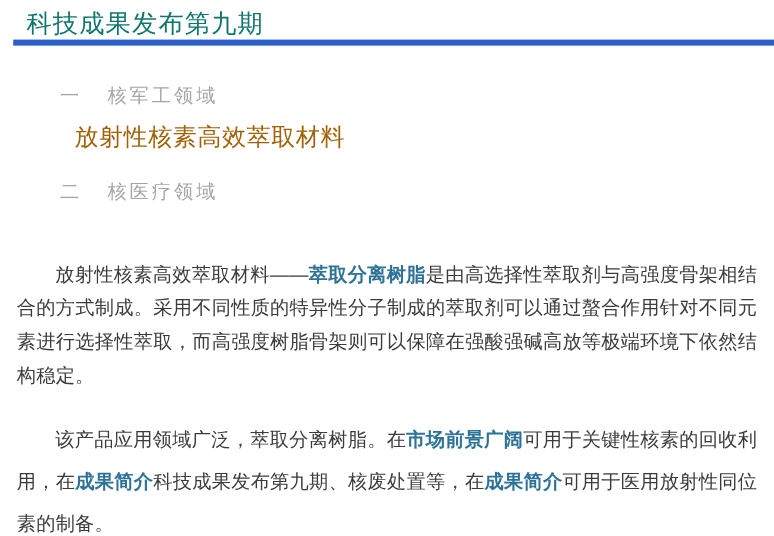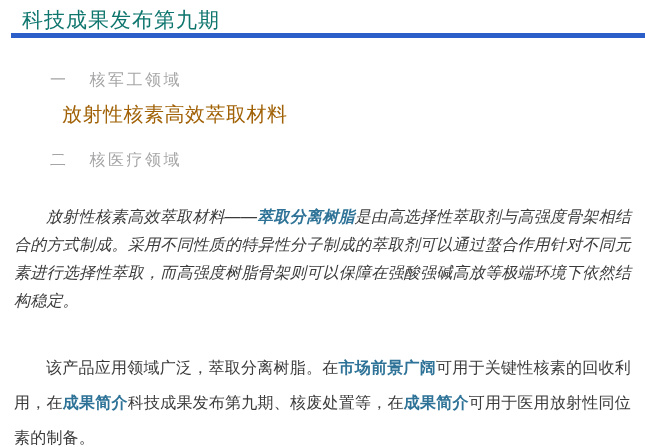--- a/index.html
+++ b/index.html
@@ -64,21 +64,21 @@
     position: absolute;
     left: 14px;
     width: 617px;
     text-align: justify;
     text-justify: inter-ideograph;
     text-indent: 2em;
     color: #3b3b3b;
     font-size: 16px;
     letter-spacing: 0.2px;
   }
-  .para-1 { top: 187px; line-height: 28px; font-style: italic; }
+  .para-1 { top: 200px; line-height: 28px; }
   .para-2 { top: 334px; line-height: 35px; }
   .hl {
     color: #2e7397;
     font-weight: bold;
   }
 </style>
 </head>
 <body>
 
 <div class="page">

